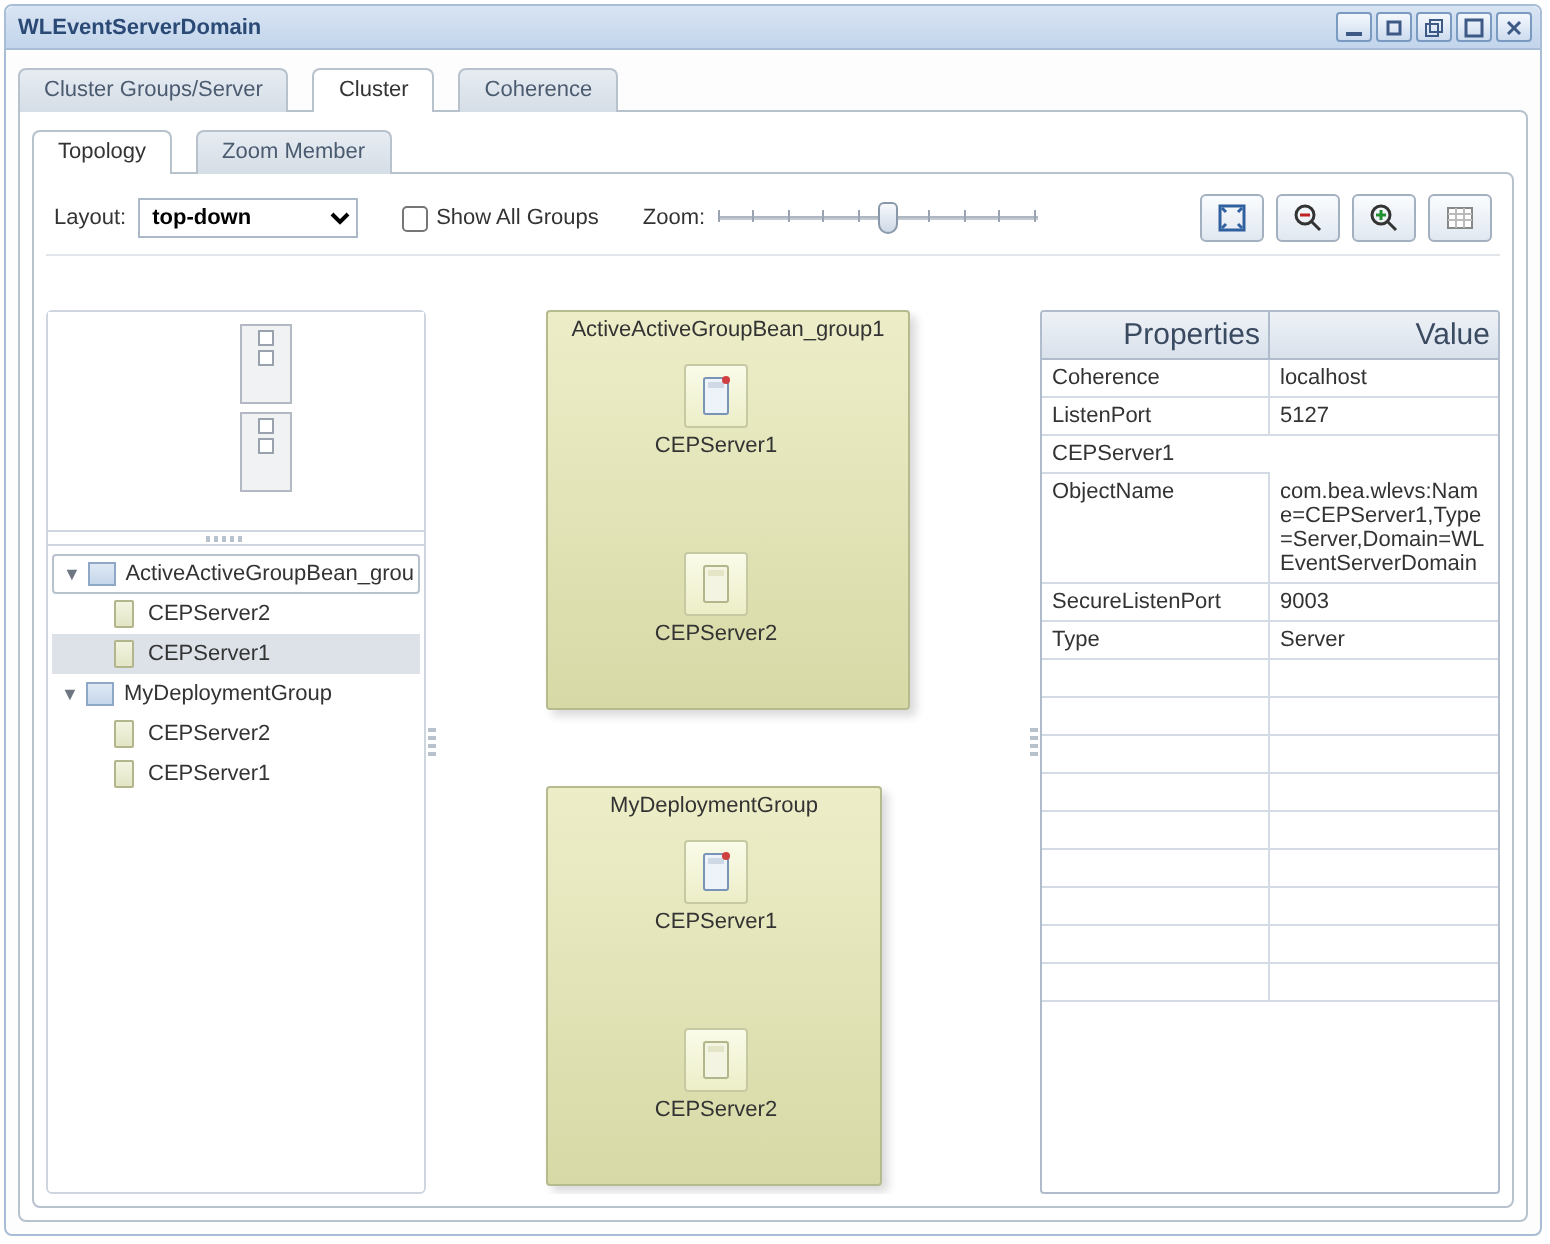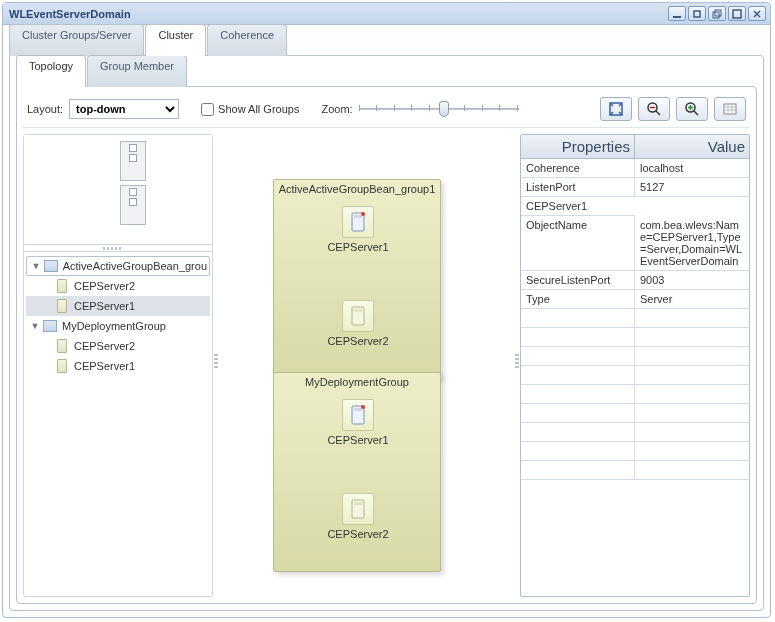--- a/index.html
+++ b/index.html
@@ -54,27 +54,27 @@
     flex-direction: column;
   }
   
   .tabstrip {
     display: flex;
     align-items: flex-end;
     height: 24px;
     position: relative;
   }
   .tab {
-    padding: 4px 12px 15px;
+    padding: 4px 12px 5px;
     border: 1px solid #b8c2cd;
     border-bottom: none;
     background: linear-gradient(#e7ecf2,#d5dde6);
     color: #4b5b70;
     border-radius: 4px 4px 0 0;
-    margin-right: 1px;
+    margin-right: 12px;
     cursor: pointer;
     position: relative;
     top: 1px;
   }
   .tab.active {
     background: #fff;
     color: #333;
     font-weight: normal;
     z-index: 2;
     top: 1px;
@@ -366,23 +366,23 @@
 
     <div class="tabstrip">
       <div class="tab">Cluster Groups/Server</div>
       <div class="tab active">Cluster</div>
       <div class="tab">Coherence</div>
     </div>
     <div class="tab-panel">
 
       <div class="tabstrip">
         <div class="tab active">Topology</div>
-        <div class="tab">Group Member</div>
+        <div class="tab">Zoom Member</div>
       </div>
-      <div class="tab-panel" style="border-radius:0 4px 4px 4px;">
+      <div class="tab-panel" style="border-radius:0 4px 4px 4px;gap:21px;">
 
         <div class="toolbar">
           <span class="lbl">Layout:</span>
           <select>
             <option>top-down</option>
           </select>
           <span style="width:10px"></span>
           <label class="checkbox">
             <input type="checkbox" style="">
             <span>Show All Groups</span>
@@ -504,21 +504,21 @@
           <div class="splitter-v">
             <div class="grip">
                 <span></span>
                 <span></span>
                 <span></span>
                 <span></span>
               </div>
           </div>
 
           <div class="col2">
-            <div class="group-box" style="left:54px; top:0px; width:168px; height:200px;margin-top:45px;">
+            <div class="group-box" style="left:54px; top:0px; width:182px; height:200px;">
               <div class="group-title">ActiveActiveGroupBean_group1</div>
               <div class="node" style="left:49px; top:26px;">
                 <div class="node-icon server">
                   <svg viewBox="0 0 18 22">
                       <rect x="3" y="2" width="12" height="18" rx="1" fill="#eef3fa" stroke="#7a94b8"></rect>
                       <rect x="5" y="4" width="8" height="3" fill="#cfd9e6"></rect>
                       <circle cx="14" cy="3" r="2" fill="#d04040"></circle>
                     </svg>
                 </div>
                 <div class="node-label">CEPServer1</div>

